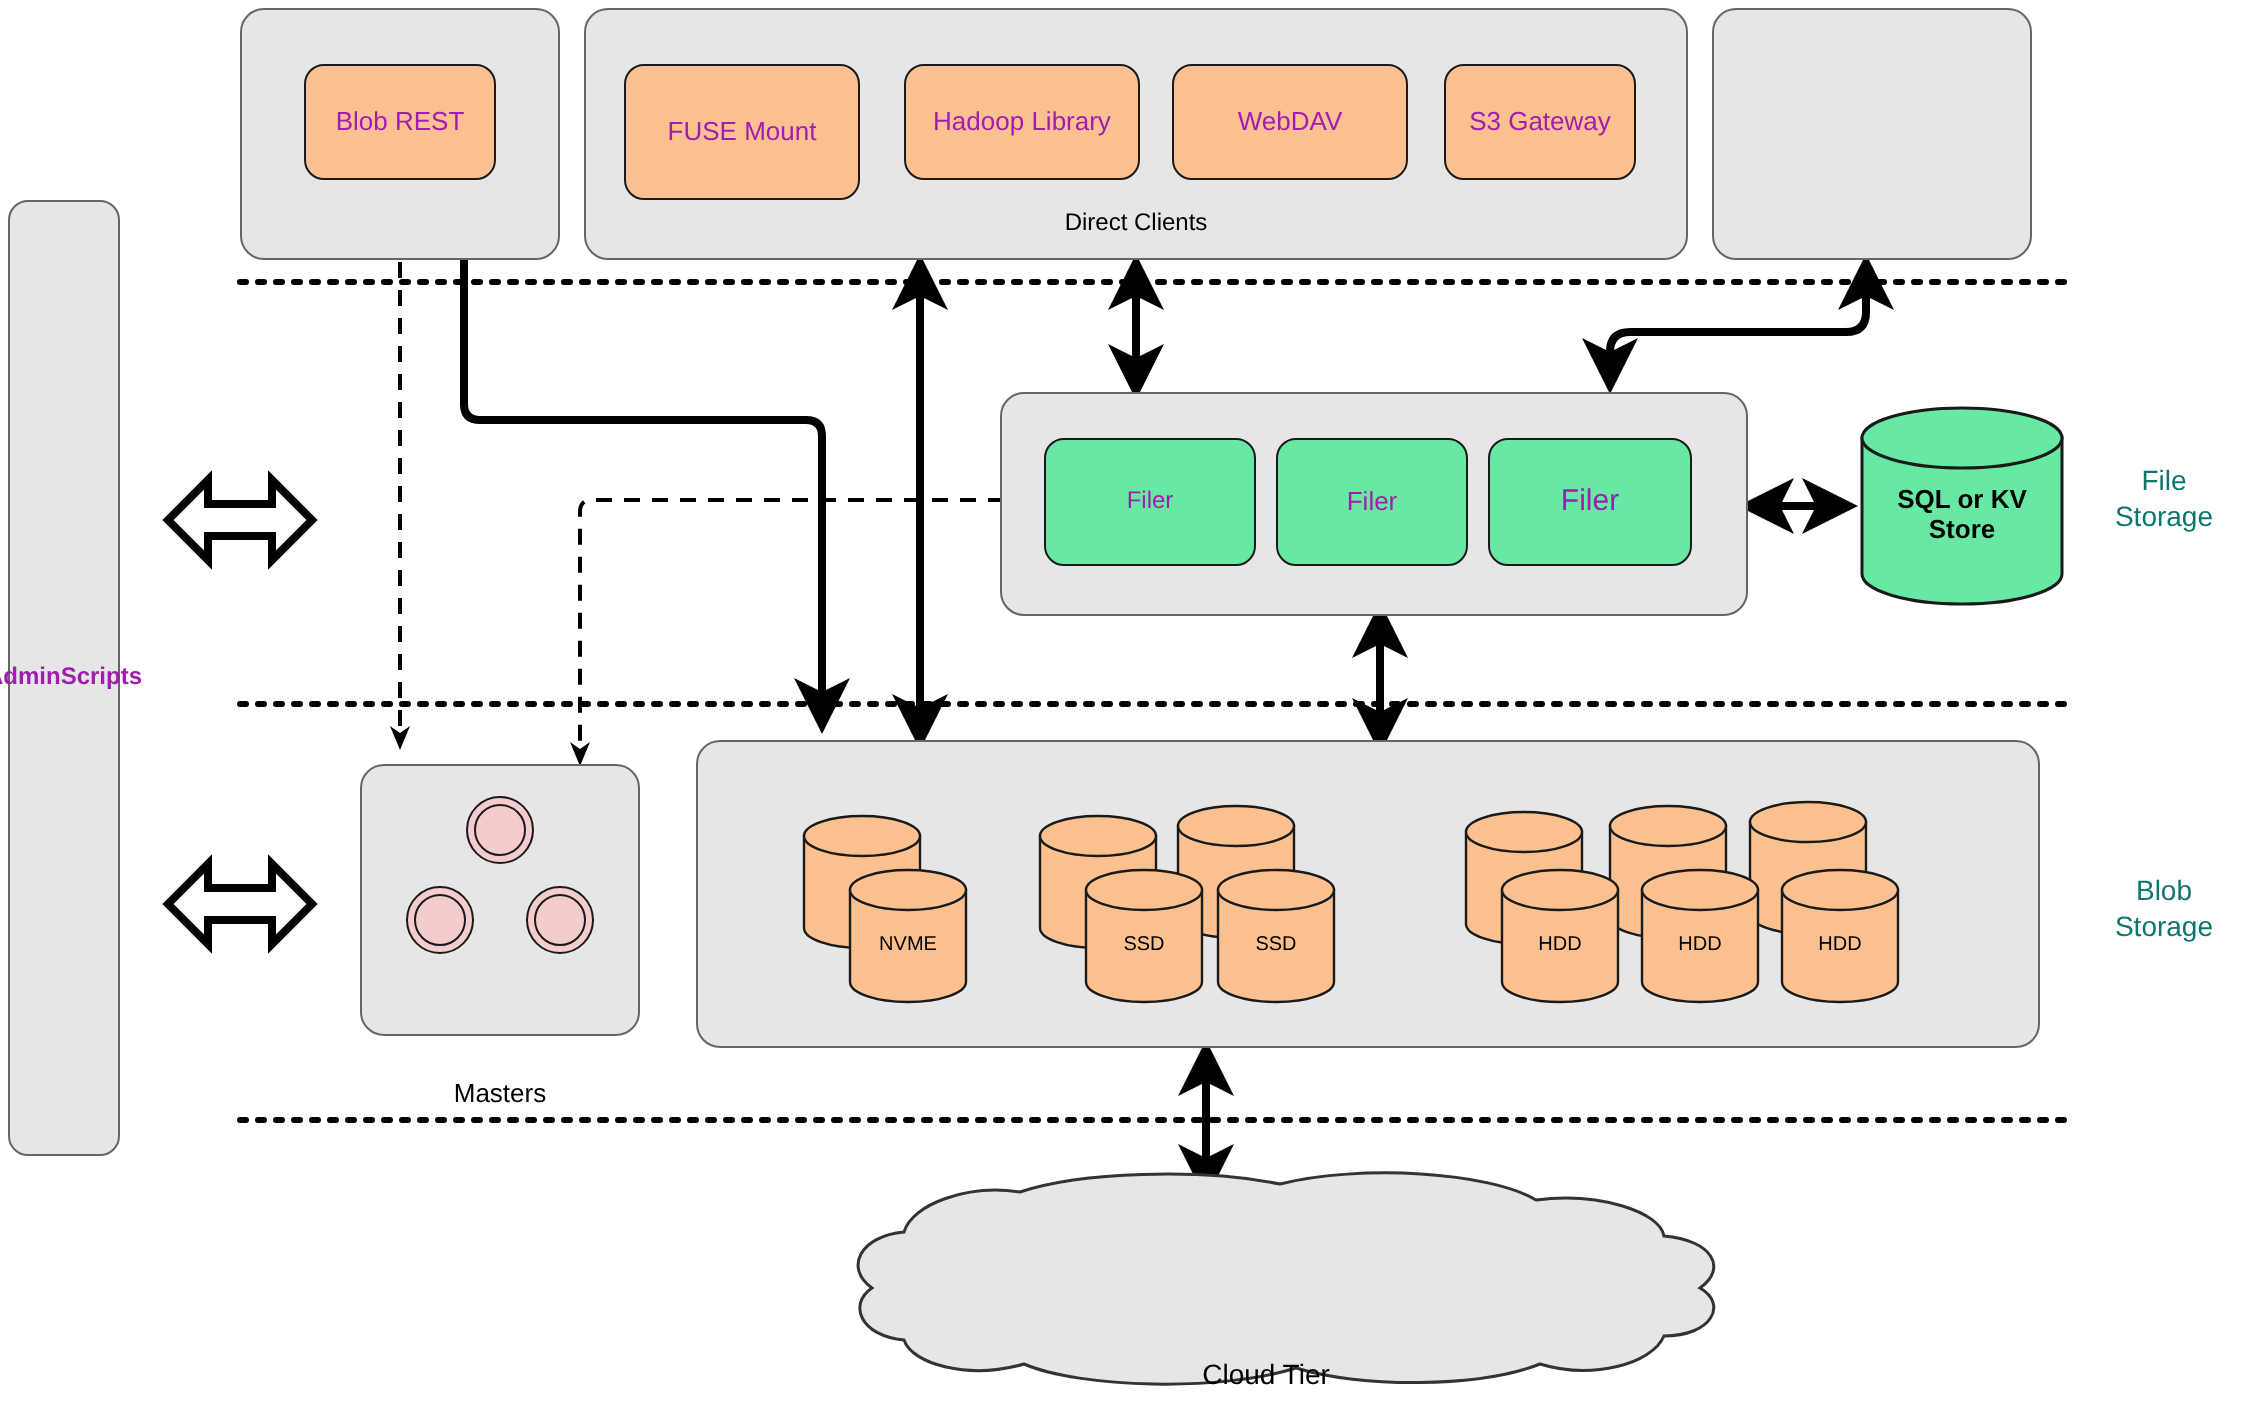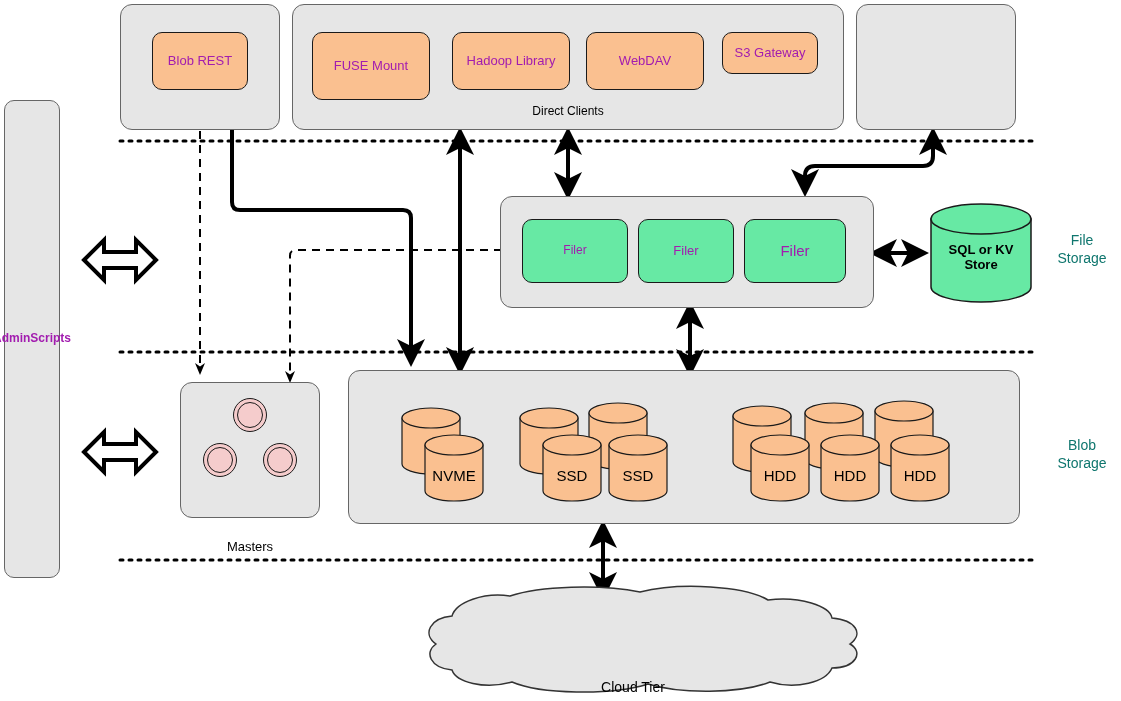--- a/index.html
+++ b/index.html
@@ -74,21 +74,21 @@
 
   
   .cyl{
     position:absolute;
   }
   .cyl svg{display:block;}
   .cyl .cyl-label{
     position:absolute;
     left:0;right:0;
     text-align:center;
-    font-size:15px;
+    font-size:10px;
     color:#000;
   }
   .cyl.big .cyl-label{
     font-size:13px;
     font-weight:bold;
     line-height:1.15;
   }
   
   .disc{
     position:absolute;
@@ -194,21 +194,21 @@
 
   <div class="node orange-box" style="left:312px; top:32px; width:118px; height:68px;">
     <span>FUSE Mount</span>
   </div>
   <div class="node orange-box" style="left:452px; top:32px; width:118px; height:58px;">
     <span>Hadoop Library</span>
   </div>
   <div class="node orange-box" style="left:586px; top:32px; width:118px; height:58px;">
     <span>WebDAV</span>
   </div>
-  <div class="node orange-box" style="left:722px; top:32px; width:96px; height:42px;">
+  <div class="node orange-box" style="left:722px; top:32px; width:96px; height:58px;">
     <span>S3 Gateway</span>
   </div>
 
   <div class="caption" style="left:292px; top:104px; width:552px;">Direct Clients</div>
 
   <div class="node group-box" style="left:856px; top:4px; width:160px; height:126px;"></div>
 
   <div class="node group-box" style="left:500px; top:196px; width:374px; height:112px;"></div>
 
   <div class="node green-box" style="left:522px; top:219px; width:106px; height:64px; font-size:12px;">

